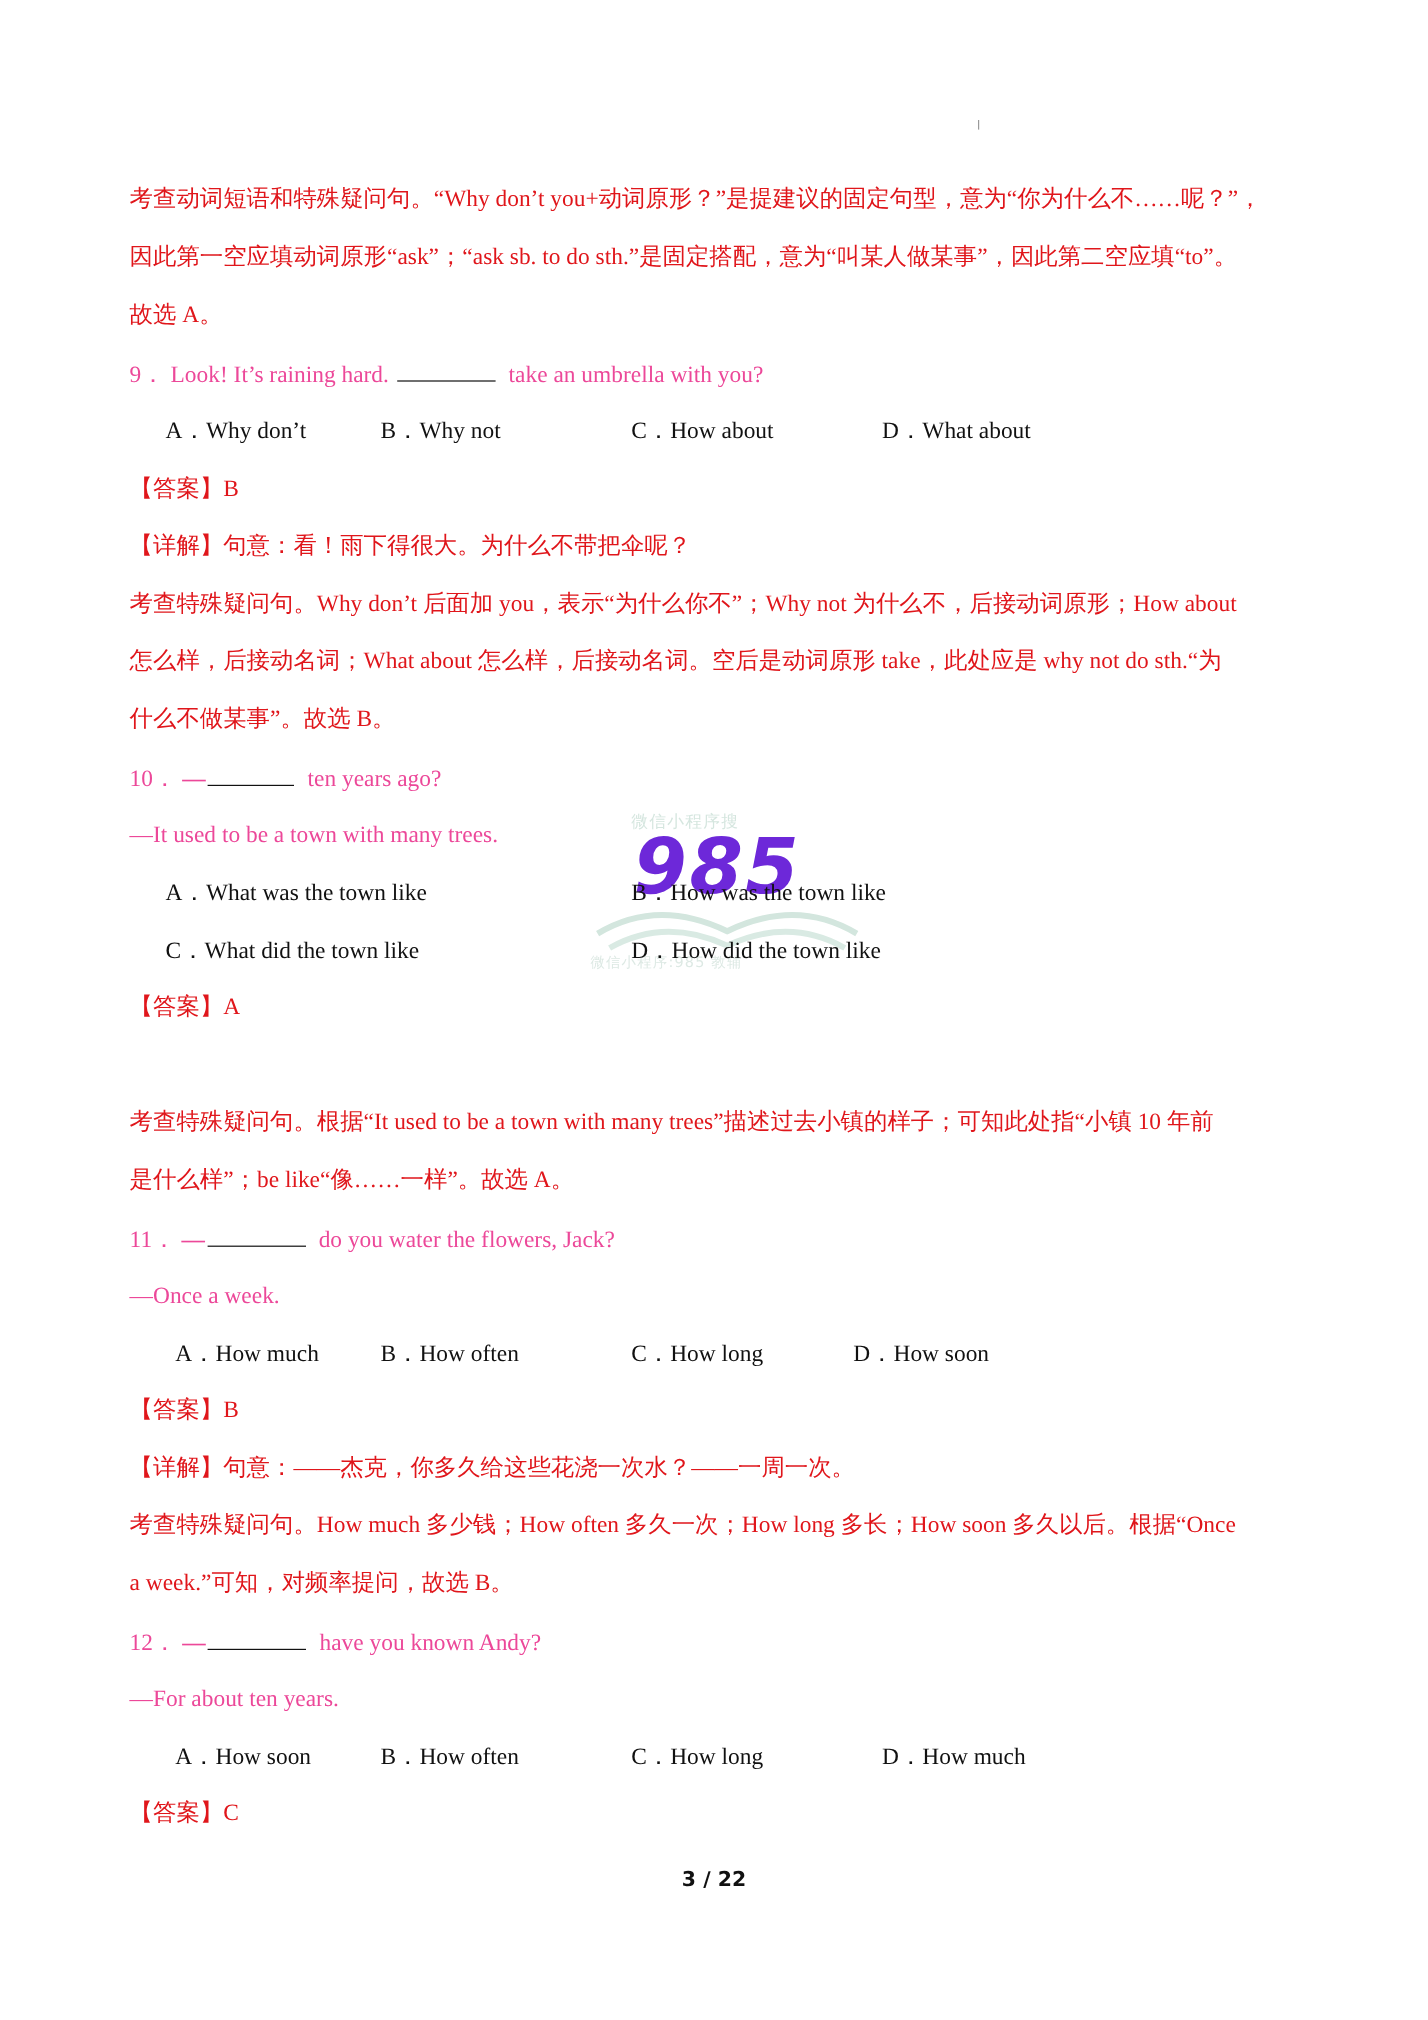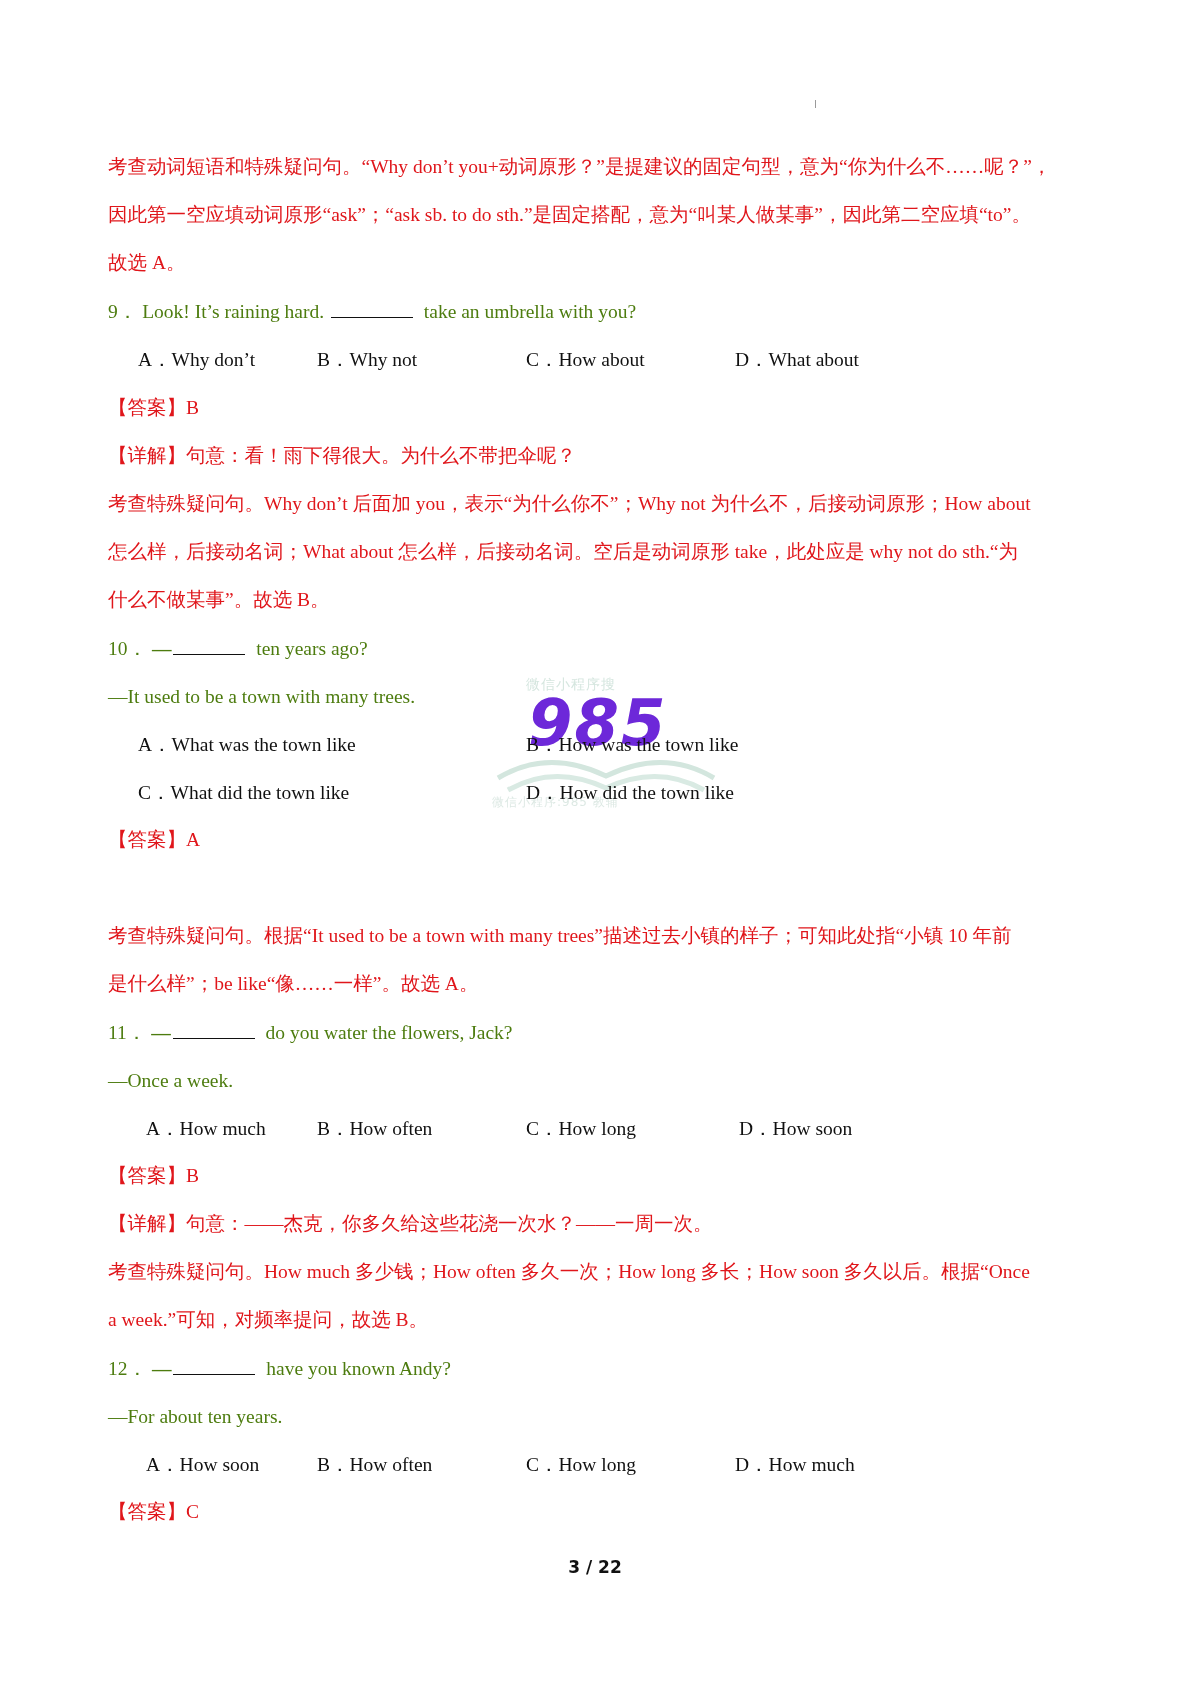--- a/index.html
+++ b/index.html
@@ -1,21 +1,21 @@
 <!DOCTYPE html>
 <html><head>
 <meta charset="utf-8">
 <style>
   html, body { margin: 0; padding: 0; background: #ffffff; }
   body { width: 1190px; height: 1683px; position: relative; overflow: hidden;
          font-family: "Liberation Serif", "DejaVu Serif", serif; color: #111; }
   .page { position: absolute; left: 0; top: 0; width: 1190px; height: 1683px; }
   .line { position: absolute; left: 108px; font-size: 19.5px; line-height: 26px; white-space: nowrap; }
   .red { color: #e0161b; }
-  .blk { color: #4d7c0f; }
+  .blk { color: #ec4899; }
   .blank { display: inline-block; width: 82px; border-bottom: 1.6px solid #111; height: 18px; vertical-align: baseline; margin: 0 6px 0 2px; }
   .blank.short { width: 72px; }
   .dash { font-weight: bold; }
   .opt { position: absolute; font-size: 19.5px; line-height: 26px; white-space: nowrap; color: #111; }
   .marker { position: absolute; left: 815px; top: 100px; width: 1px; height: 8px; background: #9a9a9a; }
   .footer { position: absolute; left: 0; width: 1190px; top: 1557px; text-align: center;
             font-family: "DejaVu Sans", sans-serif; font-weight: bold; font-size: 17px; color: #111; }
   .wm { position: absolute; left: 488px; top: 676px; width: 236px; height: 148px; pointer-events: none; color: #c8e0d6; }
   .wm .t1 { position: absolute; left: 38px; top: 0; font-family: "DejaVu Sans", sans-serif; font-size: 14px; color: #d5e6df; letter-spacing: 1px; }
   .wm .num { position: absolute; left: 40px; top: 10px; font-family: "DejaVu Sans", sans-serif; font-size: 64px; font-weight: bold; font-style: italic; color: #6d28d9; letter-spacing: 2px; }
@@ -81,21 +81,21 @@
 
   <div class="line blk" style="top:1020px">
     <span>11．</span>
     <span class="dash">—</span><span class="blank"></span>
     <span>do you water the flowers, Jack?</span>
   </div>
   <div class="line blk" style="top:1068px">—Once a week.</div>
   <div class="opt" style="left:146px;top:1116px"><span>A．</span><span>How much</span></div>
   <div class="opt" style="left:317px;top:1116px"><span>B．</span><span>How often</span></div>
   <div class="opt" style="left:526px;top:1116px"><span>C．</span><span>How long</span></div>
-  <div class="opt" style="left:739px;top:1116px"><span>D．</span><span>How soon</span></div>
+  <div class="opt" style="left:711px;top:1116px"><span>D．</span><span>How soon</span></div>
   <div class="line red tag" style="top:1163px">
     <span>【答案】</span><span>B</span>
   </div>
   <div class="line red" style="top:1211px">
     <span>【详解】</span><span>句意：——杰克，你多久给这些花浇一次水？——一周一次。</span>
   </div>
   <div class="line red" style="top:1259px">考查特殊疑问句。How much 多少钱；How often 多久一次；How long 多长；How soon 多久以后。根据“Once</div>
   <div class="line red" style="top:1307px">a week.”可知，对频率提问，故选 B。</div>
 
   <div class="line blk" style="top:1356px">

